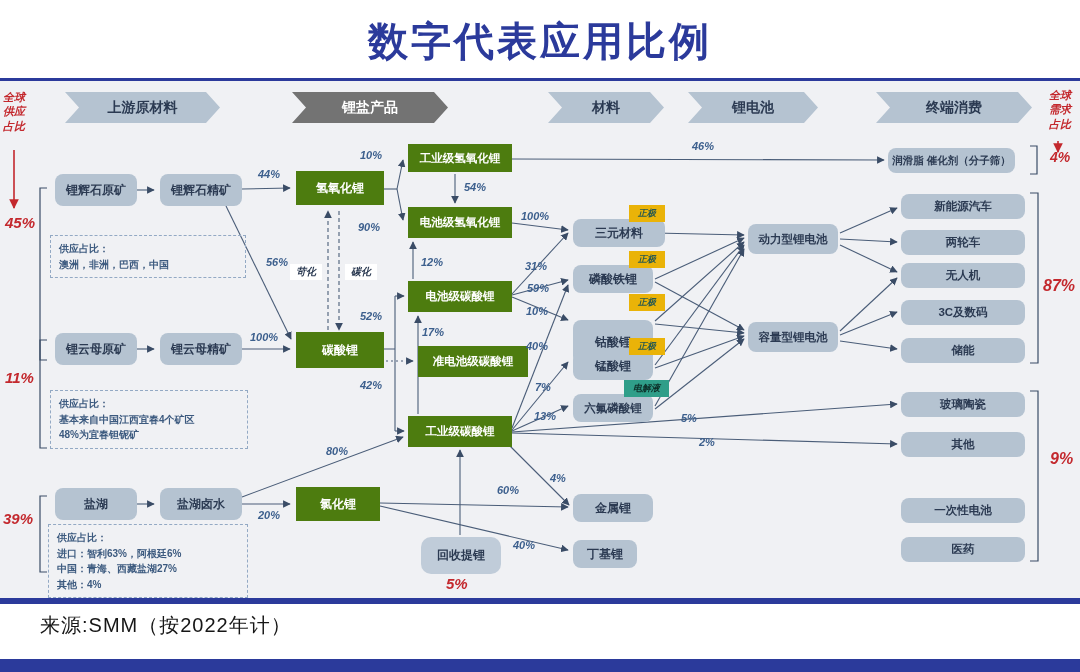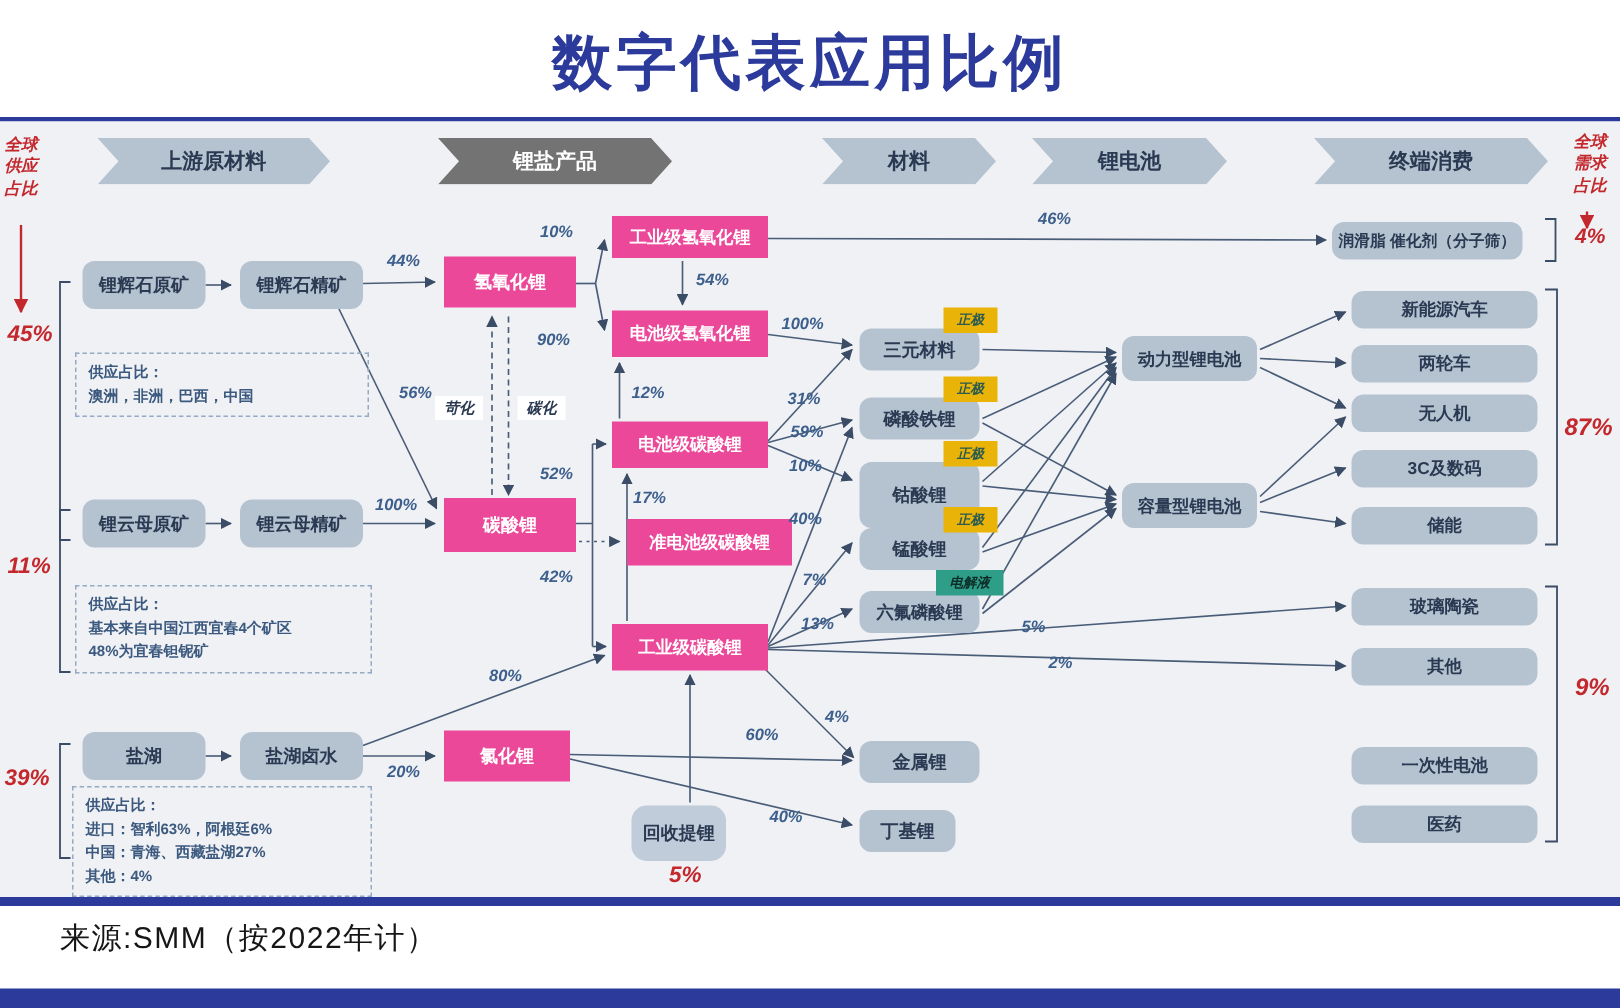--- a/index.html
+++ b/index.html
@@ -10,21 +10,21 @@
 .panel{position:absolute;left:0;top:81px;width:1080px;height:517px;background:#f0f1f4}
 .rule-bottom{position:absolute;left:0;top:598px;width:1080px;height:6px;background:#2b3a9b}
 .footer-bar{position:absolute;left:0;top:659px;width:1080px;height:13px;background:#2b3a9b}
 .source{position:absolute;left:40px;top:612px;font-size:20px;color:#161616;letter-spacing:1px;z-index:3}
 .chev{position:absolute;top:92px;height:31px;display:flex;align-items:center;justify-content:center;font-size:14px;font-weight:bold;z-index:2;
 clip-path:polygon(0 0,calc(100% - 14px) 0,100% 50%,calc(100% - 14px) 100%,0 100%,14px 50%)}
 .chev.light{background:#b5c3d1;color:#2b3a52}
 .chev.dark{background:#737373;color:#fff}
 .box{position:absolute;display:flex;align-items:center;justify-content:center;font-weight:bold;z-index:2;text-align:center}
 .b-light{background:#b5c3d1;color:#2b3a52;border-radius:8px;font-size:12px}
-.b-dark{background:#ec4899;color:#fff;border-radius:0;font-size:12px}
+.b-dark{background:#4d7c0f;color:#fff;border-radius:0;font-size:12px}
 .b-recycle{background:#c0ccd9;color:#2b3a52;border-radius:10px;font-size:12px}
 .f11{font-size:11.5px}.f10{font-size:10.5px}
 .note{position:absolute;border:1.5px dashed #93a9c4;color:#3c5a7f;font-size:10px;font-weight:bold;padding:5px 8px;line-height:1.55;z-index:2}
 .pct{position:absolute;font-style:italic;font-weight:bold;font-size:11px;color:#3c5f8d;z-index:3}
 .red{position:absolute;font-style:italic;font-weight:bold;color:#c3282d;z-index:3;font-size:15px}
 .vred{position:absolute;color:#c3282d;font-weight:bold;font-style:italic;font-size:11px;line-height:1.3;z-index:3}
 .tag{position:absolute;z-index:3;font-size:9px;font-style:italic;font-weight:bold;padding:2px 9px}
 .tag.mint{background:#eab308;color:#2b5a50}
 .tag.teal{background:#2f9e89;color:#0d2f29}
 .proc{position:absolute;background:#fff;color:#2b3a52;font-size:10px;font-style:italic;font-weight:bold;padding:1px 6px;z-index:3}
@@ -163,28 +163,28 @@
   </div>
 
   <div class="box b-dark" style="left:296px;top:171px;width:88px;height:34px">氢氧化锂</div>
   <div class="box b-dark" style="left:296px;top:332px;width:88px;height:36px">碳酸锂</div>
   <div class="box b-dark" style="left:296px;top:487px;width:84px;height:34px">氯化锂</div>
   <div class="box b-dark f11" style="left:408px;top:144px;width:104px;height:28px">工业级氢氧化锂</div>
   <div class="box b-dark f11" style="left:408px;top:207px;width:104px;height:31px">电池级氢氧化锂</div>
   <div class="box b-dark f11" style="left:408px;top:281px;width:104px;height:31px">电池级碳酸锂</div>
   <div class="box b-dark f11" style="left:418px;top:346px;width:110px;height:31px">准电池级碳酸锂</div>
   <div class="box b-dark f11" style="left:408px;top:416px;width:104px;height:31px">工业级碳酸锂</div>
-  <div class="box b-recycle" style="left:421px;top:537px;width:63px;height:37px">回收提锂</div>
+  <div class="box b-recycle" style="left:421px;top:537px;width:80px;height:37px">回收提锂</div>
 
   <div class="proc" style="left:290px;top:264px">苛化</div>
   <div class="proc" style="left:345px;top:264px">碳化</div>
 
-  <div class="box b-light" style="left:573px;top:219px;width:80px;height:28px">三元材料</div>
+  <div class="box b-light" style="left:573px;top:219px;width:92px;height:28px">三元材料</div>
   <div class="box b-light" style="left:573px;top:265px;width:80px;height:28px">磷酸铁锂</div>
-  <div class="box b-light" style="left:573px;top:308px;width:80px;height:44px">钴酸锂</div>
+  <div class="box b-light" style="left:573px;top:320px;width:80px;height:44px">钴酸锂</div>
   <div class="box b-light" style="left:573px;top:352px;width:80px;height:28px">锰酸锂</div>
   <div class="box b-light f11" style="left:573px;top:394px;width:80px;height:28px">六氟磷酸锂</div>
   <div class="box b-light" style="left:573px;top:494px;width:80px;height:28px">金属锂</div>
   <div class="box b-light" style="left:573px;top:540px;width:64px;height:28px">丁基锂</div>
   <div class="tag mint" style="left:629px;top:205px">正极</div>
   <div class="tag mint" style="left:629px;top:251px">正极</div>
   <div class="tag mint" style="left:629px;top:294px">正极</div>
   <div class="tag mint" style="left:629px;top:338px">正极</div>
   <div class="tag teal" style="left:624px;top:380px">电解液</div>
 

